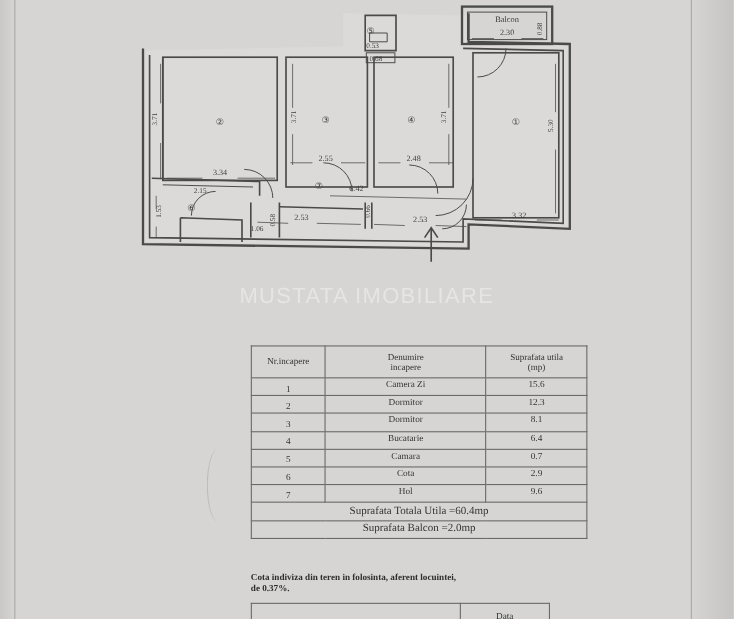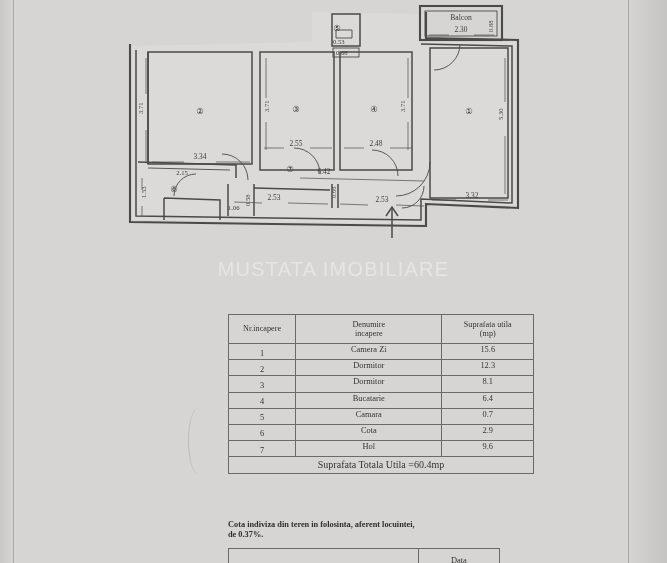--- a/index.html
+++ b/index.html
@@ -255,20 +255,23 @@
           <td class="sup">2.9</td>
         </tr>
         <tr>
           <td class="nr">7</td>
           <td class="den">Hol</td>
           <td class="sup">9.6</td>
         </tr>
         <tr>
           <td class="total" colspan="3">Suprafata Totala Utila =60.4mp</td>
         </tr>
+        <tr>
+          <td class="total" colspan="3">Suprafata Balcon =2.0mp</td>
+        </tr>
       </tbody>
     </table>
   </div>
 
   <div id="footnote">
     <span>Cota indiviza din teren in folosinta, aferent locuintei,</span><br>
     <span>de 0.37%.</span>
   </div>
 
   <div id="bottomtbl">

